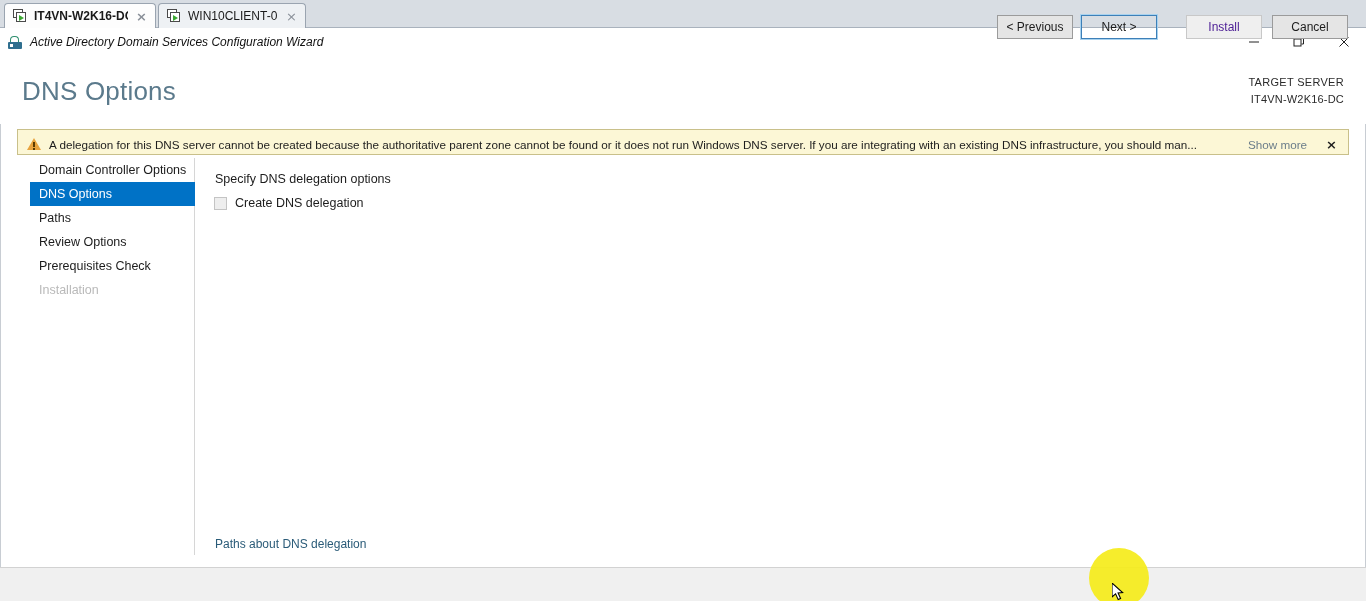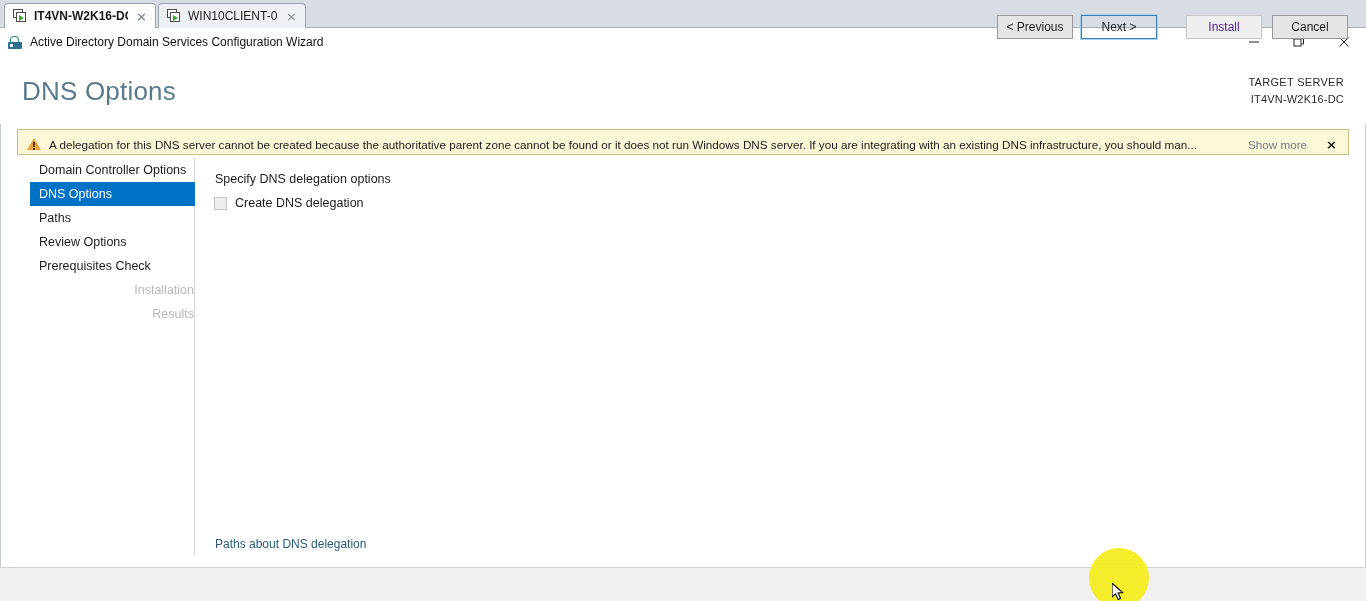--- a/index.html
+++ b/index.html
@@ -111,20 +111,21 @@
   }
   #titlebar-icon .dot {
     position: absolute; left: 3px; top: 10px;
     width: 3px; height: 3px;
     background: #ffffff;
   }
   #titlebar-text {
     font-size: 12px;
     color: #111111;
     white-space: nowrap;
+    font-style: italic;
   }
   #wincontrols {
     position: absolute; right: 0; top: 0;
     height: 28px;
     display: flex;
   }
   .wc {
     width: 45px; height: 28px;
     display: flex; align-items: center; justify-content: center;
     color: #222222;
@@ -235,21 +236,21 @@
     color: #1c1c1c;
     box-sizing: border-box;
   }
   .navitem.selected {
     background: #0072c6;
     color: #ffffff;
     margin-left: 13px;
     padding-left: 9px;
     width: 165px;
   }
-  .navitem.disabled { color: #b9b9b9; justify-content: flex-end; }
+  .navitem.disabled { color: #b9b9b9; }
 
   #contentpane {
     position: absolute;
     left: 179px; top: 0;
     width: 1153px; height: 397px;
   }
   #content-heading {
     position: absolute;
     left: 19px; top: 14px;
     font-size: 12.5px;
@@ -423,23 +424,20 @@
     </div>
     <div class="navitem">
       <span>Review Options</span>
     </div>
     <div class="navitem">
       <span>Prerequisites Check</span>
     </div>
     <div class="navitem disabled">
       <span>Installation</span>
     </div>
-    <div class="navitem disabled">
-      <span>Results</span>
-    </div>
   </div>
 
   <div id="contentpane">
     <div id="content-heading">Specify DNS delegation options</div>
     <div id="chk-row">
       <span id="chk-box"></span>
       <span id="chk-label">Create DNS delegation</span>
     </div>
     <a id="morelink" href="#">Paths about DNS delegation</a>
   </div>

